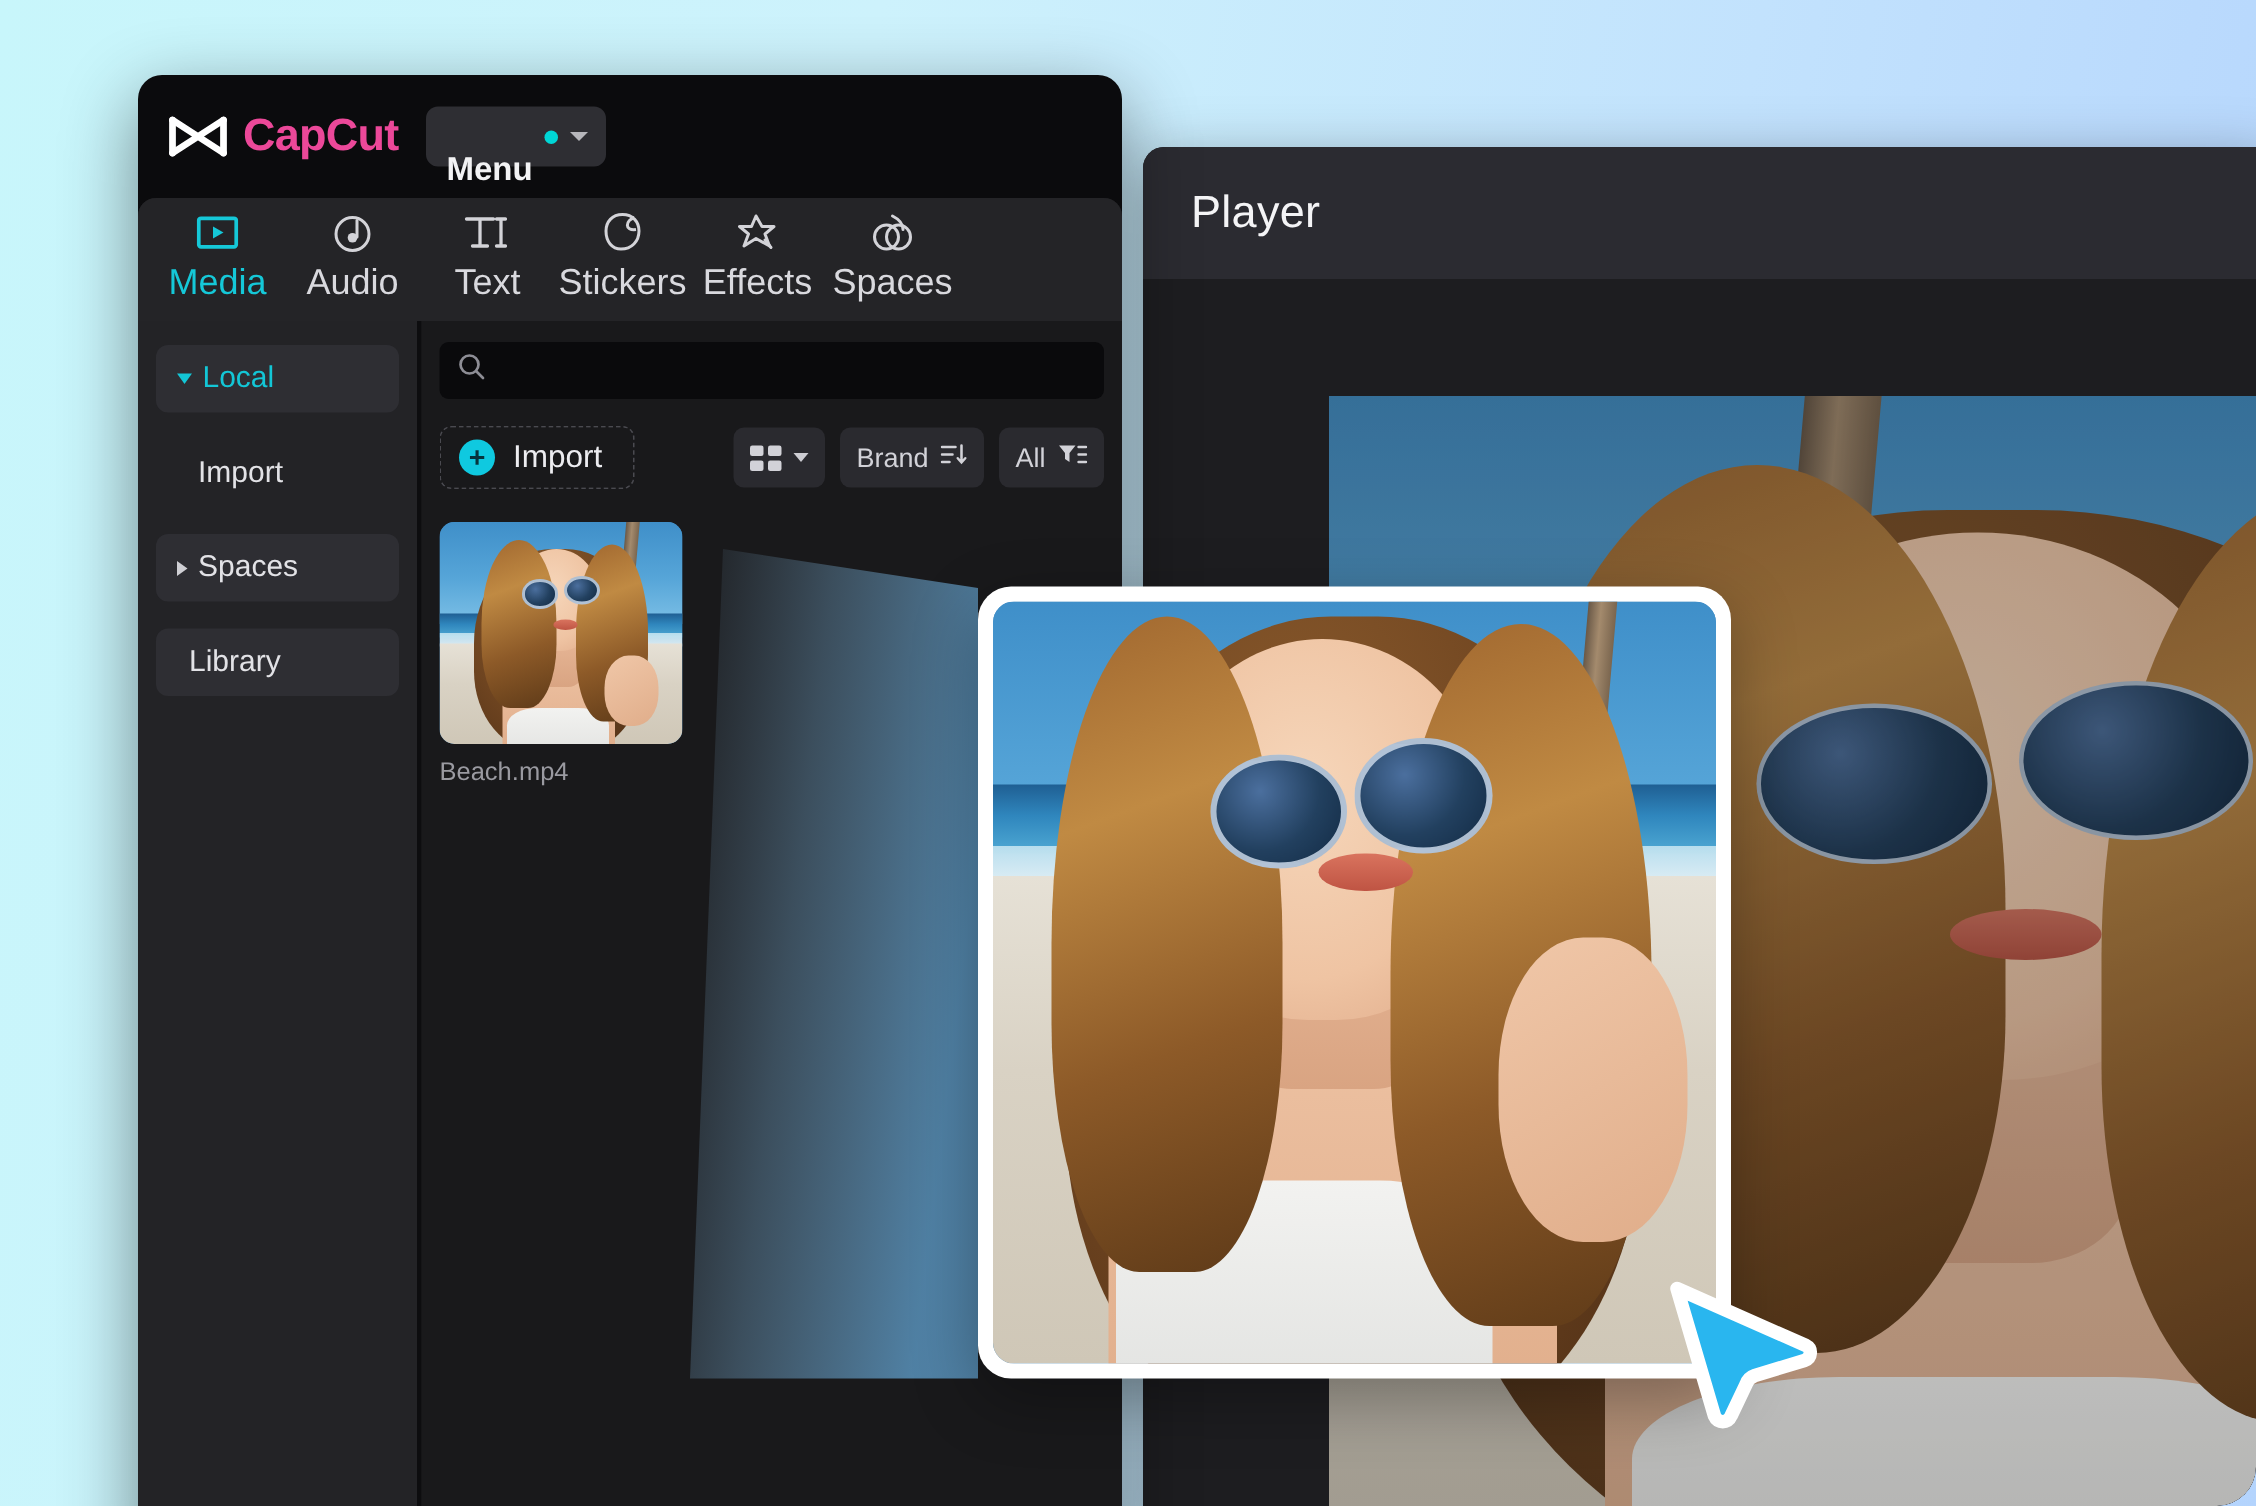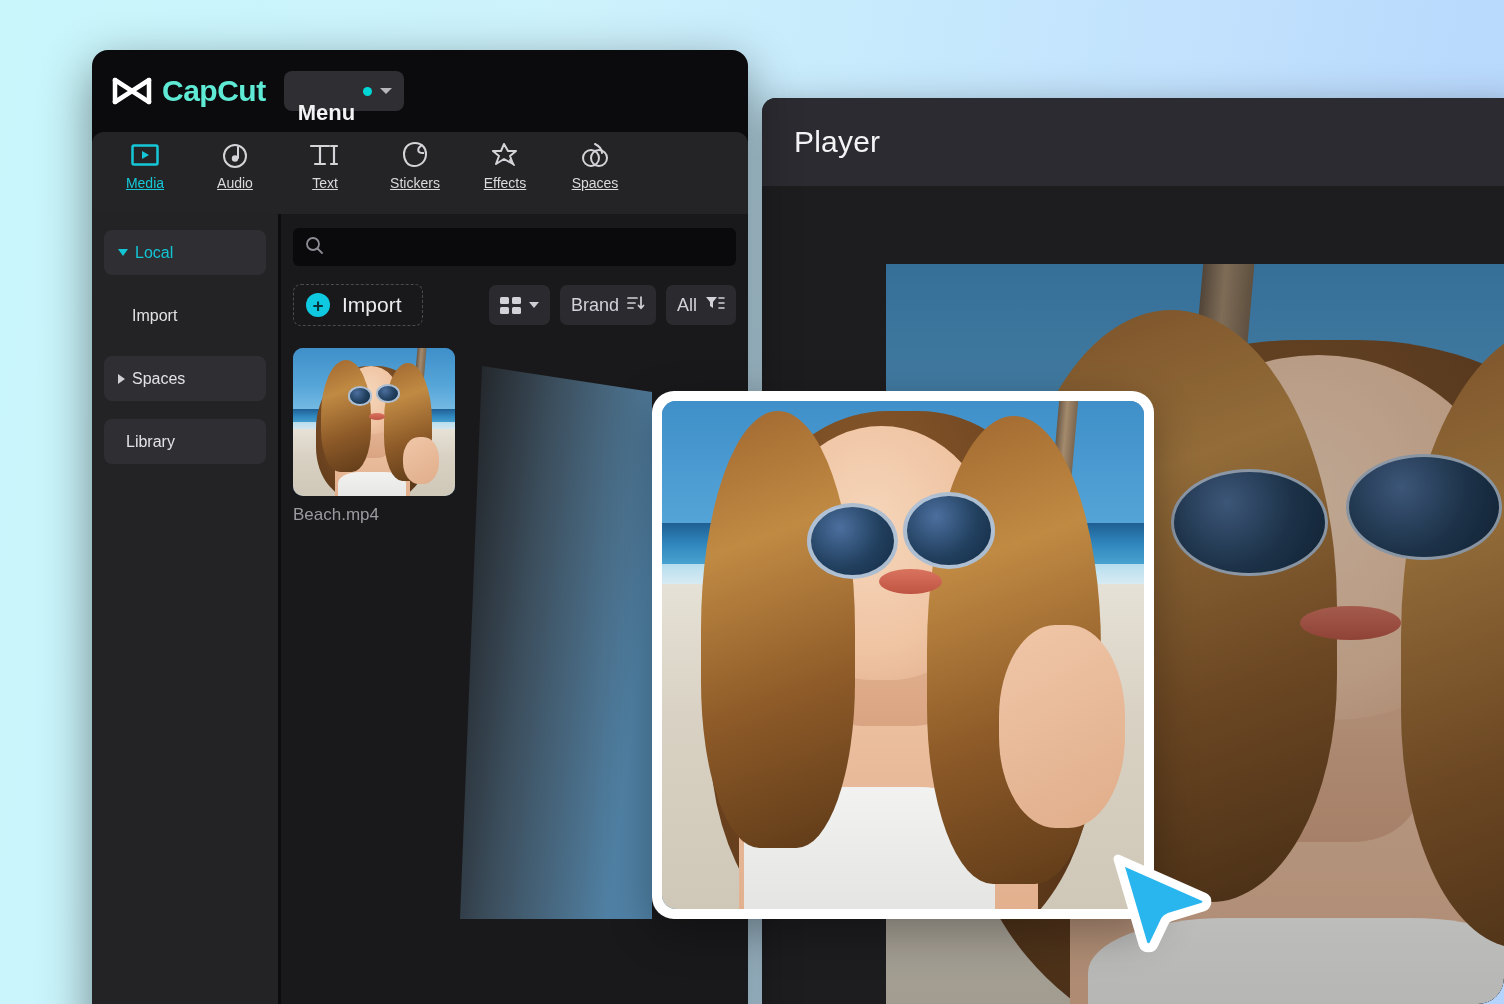--- a/index.html
+++ b/index.html
@@ -73,49 +73,49 @@
     position: absolute; left: 92px; top: 50px;
     width: 656px; height: 990px;
     background: #0b0b0d;
     border-radius: 16px 16px 0 0;
     overflow: hidden;
     box-shadow: 0 16px 50px rgba(0,0,0,.45);
   }
   .cc-titlebar { height: 82px; display: flex; align-items: center; padding-left: 20px; gap: 18px; }
   .cc-logo { display: flex; align-items: center; gap: 10px; }
   .cc-logo svg { display: block; }
-  .cc-brand { color: #5eead4; font-size: 30px; font-weight: 700; letter-spacing: -.5px; }
+  .cc-brand { color: #ec4899; font-size: 30px; font-weight: 700; letter-spacing: -.5px; }
   .menu-btn {
     background: #2e2e33; border-radius: 8px; height: 40px;
     display: flex; align-items: center; gap: 8px; padding: 0 12px 0 14px;
     cursor: pointer;
   }
   .menu-btn .mlabel { color: #f2f2f4; font-size: 22px; font-weight: 700; margin-top: 43px; }
   .menu-dot { width: 9px; height: 9px; border-radius: 50%; background: #00d6d6; }
   .chev { width: 0; height: 0; border-left: 6px solid transparent; border-right: 6px solid transparent;
           border-top: 6px solid #b6b6bb; }
 
   .cc-body { position: absolute; left: 0; top: 82px; right: 0; bottom: 0;
              background: #1a1a1c; border-radius: 12px 12px 0 0; overflow: hidden; }
 
   .tabs { display: flex; height: 82px; background: #242427; padding: 0 0 0 8px; align-items: flex-start; }
   .tab { flex: 0 0 auto; width: 90px; padding-top: 8px;
          display: flex; flex-direction: column; align-items: center; gap: 5px; cursor: pointer; }
   .tab .ticon { height: 30px; display: flex; align-items: center; justify-content: center; color: #d3d3d8; }
-  .tab .tlabel { font-size: 14px; color: #d9d9de; white-space: nowrap; text-decoration: underline; }
+  .tab .tlabel { font-size: 24px; color: #d9d9de; white-space: nowrap; }
   .tab.active .tlabel { color: #15c8d8; }
   .tab.active .ticon { color: #15c8d8; }
 
   .panes { position: absolute; left: 0; top: 82px; right: 0; bottom: 0; display: flex; }
   .side { width: 186px; background: #232326; padding: 16px 12px 0; flex: 0 0 186px; }
   .side-sep { width: 3px; background: #0d0d0f; flex: 0 0 3px; }
   .content { flex: 1; background: #19191b; padding: 14px 12px 0; position: relative; }
 
   .side-item { height: 45px; border-radius: 8px; display: flex; align-items: center;
-               padding-left: 14px; gap: 7px; margin-bottom: 18px; cursor: pointer; font-size: 16px; color: #e2e2e6; }
+               padding-left: 14px; gap: 7px; margin-bottom: 18px; cursor: pointer; font-size: 20px; color: #e2e2e6; }
   .side-item.chip { background: #2e2e33; }
   .side-item.plain { background: transparent; padding-left: 28px; }
   .side-item.sel { color: #13c6d6; }
   .tri { width: 0; height: 0; }
   .tri.down { border-left: 5px solid transparent; border-right: 5px solid transparent; border-top: 7px solid #13c6d6; }
   .tri.right { border-top: 5px solid transparent; border-bottom: 5px solid transparent; border-left: 7px solid #cfcfd4; }
 
   .search {
     height: 38px; background: #0a0a0c; border-radius: 6px; display: flex; align-items: center;
     padding: 0 12px; margin-bottom: 18px;

